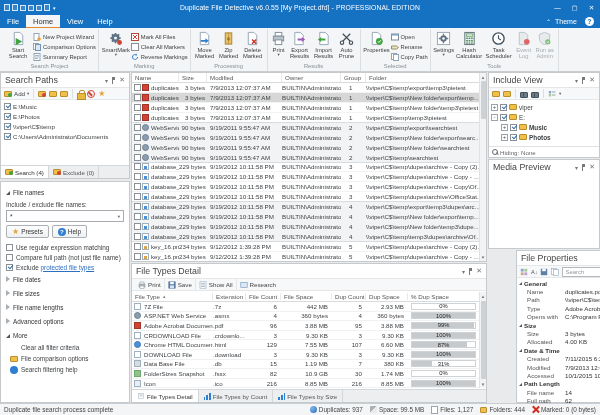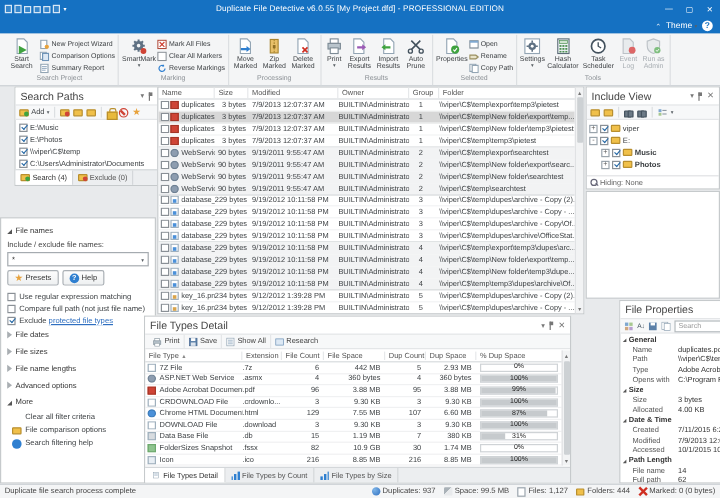--- a/index.html
+++ b/index.html
@@ -177,20 +177,38 @@
     </div>
     <div class="wtitle">Duplicate File Detective v6.0.55 [My Project.dfd] - PROFESSIONAL EDITION</div>
     <div class="winbtns">
       <div class="wbtn">—</div>
       <div class="wbtn">▢</div>
       <div class="wbtn">✕</div>
     </div>
   </div>
 
   <div class="tabrow">
+    <div style="display:flex">
+
+        <div class="tab">
+          <span>File</span>
+        </div>
+
+        <div class="tab active">
+          <span>Home</span>
+        </div>
+
+        <div class="tab">
+          <span>View</span>
+        </div>
+
+        <div class="tab">
+          <span>Help</span>
+        </div>
+      </div>
     <div class="tabright">
       <span style="font-size:6px">⌃</span>
       <span><span>Theme</span> <span class="drop">▾</span></span>
       <div class="helpcirc">?</div>
     </div>
   </div>
 
   <div class="ribbon">
     <div class="rgroup">
       <div class="bigbtn" style="width:30px">
@@ -407,21 +425,21 @@
             <path d="M8 1.5l5.5 2v4.2c0 3.8-2.4 6-5.5 6.8-3.1-.8-5.5-3-5.5-6.8V3.5z" fill="#e8ebed" stroke="#bcc2c7"></path>
             <circle cx="11.5" cy="11.5" r="2.8" fill="#7fbf7f"></circle>
             <path d="M10.3 11.5l1 1.1 1.6-2" stroke="#fff" fill="none" stroke-width="0.8"></path>
           </svg>
         <span>Run as Admin</span>
       </div>
       <div class="glabel">Tools</div>
     </div>
   </div>
 
-  <div class="panel" style="left:12px;top:72px;width:130px;height:83px">
+  <div class="panel" style="left:0;top:72px;width:130px;height:107px">
     <div class="phead">
         <span>Search Paths</span>
       <div class="pbtns">
           <span>▾</span>
           <span class="pin"></span>
           <span class="px">✕</span>
         </div>
     </div>
     <div class="ptool">
       <div style="display:flex;align-items:center;gap:2px">
@@ -796,21 +814,21 @@
           <div class="c-fold">\\viper\C$\temp\dupes\archive - Copy - ...</div>
         </div>
       </div>
     <div class="vscroll">
       <div class="varr">▲</div>
       <div class="vthumb" style="height:38px"></div>
       <div class="varr" style="margin-top:auto">▼</div>
     </div>
   </div>
 
-  <div class="panel" style="left:120px;top:263px;width:356px;height:140px">
+  <div class="panel" style="left:131px;top:263px;width:356px;height:140px">
     <div class="phead">
         <span>File Types Detail</span>
       <div class="pbtns">
           <span>▾</span>
           <span class="pin"></span>
           <span class="px">✕</span>
         </div>
     </div>
     <div class="ptool" style="gap:0">
       <div class="tbtn">
@@ -1104,20 +1122,28 @@
           <span class="bold">Photos</span>
         </div>
       </div>
     <div class="pfoot">
         <div class="mag"></div>
         <span>Hiding: None</span>
       </div>
   </div>
 
   <div class="panel" style="left:488px;top:159px;width:112px;height:90px">
+    <div class="phead">
+        <span>Media Preview</span>
+      <div class="pbtns">
+          <span>▾</span>
+          <span class="pin"></span>
+          <span class="px">✕</span>
+        </div>
+    </div>
   </div>
 
   <div class="panel" style="left:516px;top:250px;width:112px;height:153px">
     <div class="phead">
         <span>File Properties</span>
       <div class="pbtns">
           <span>▾</span>
           <span class="pin"></span>
           <span class="px">✕</span>
         </div>

